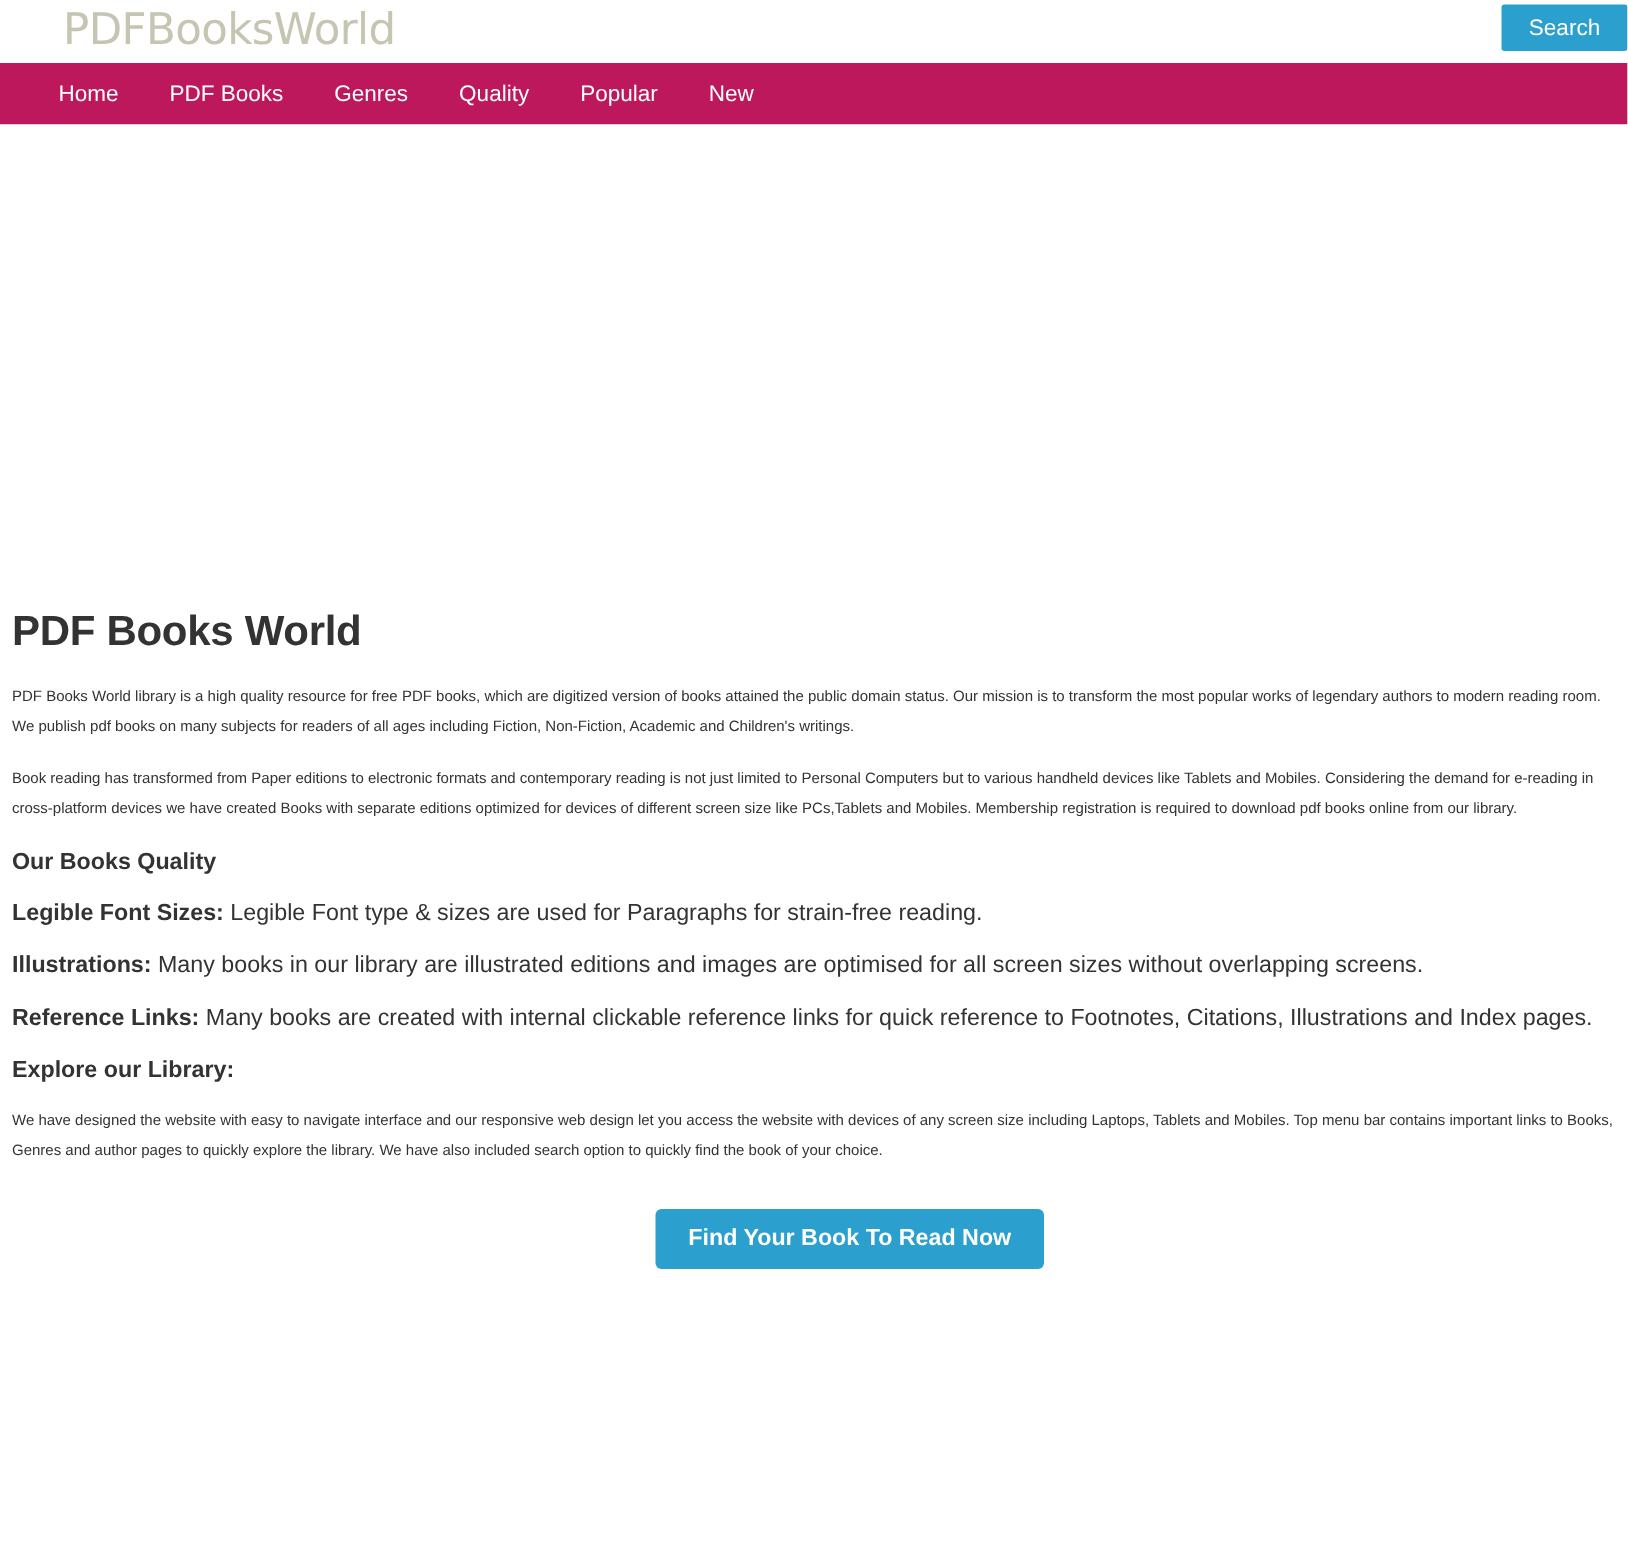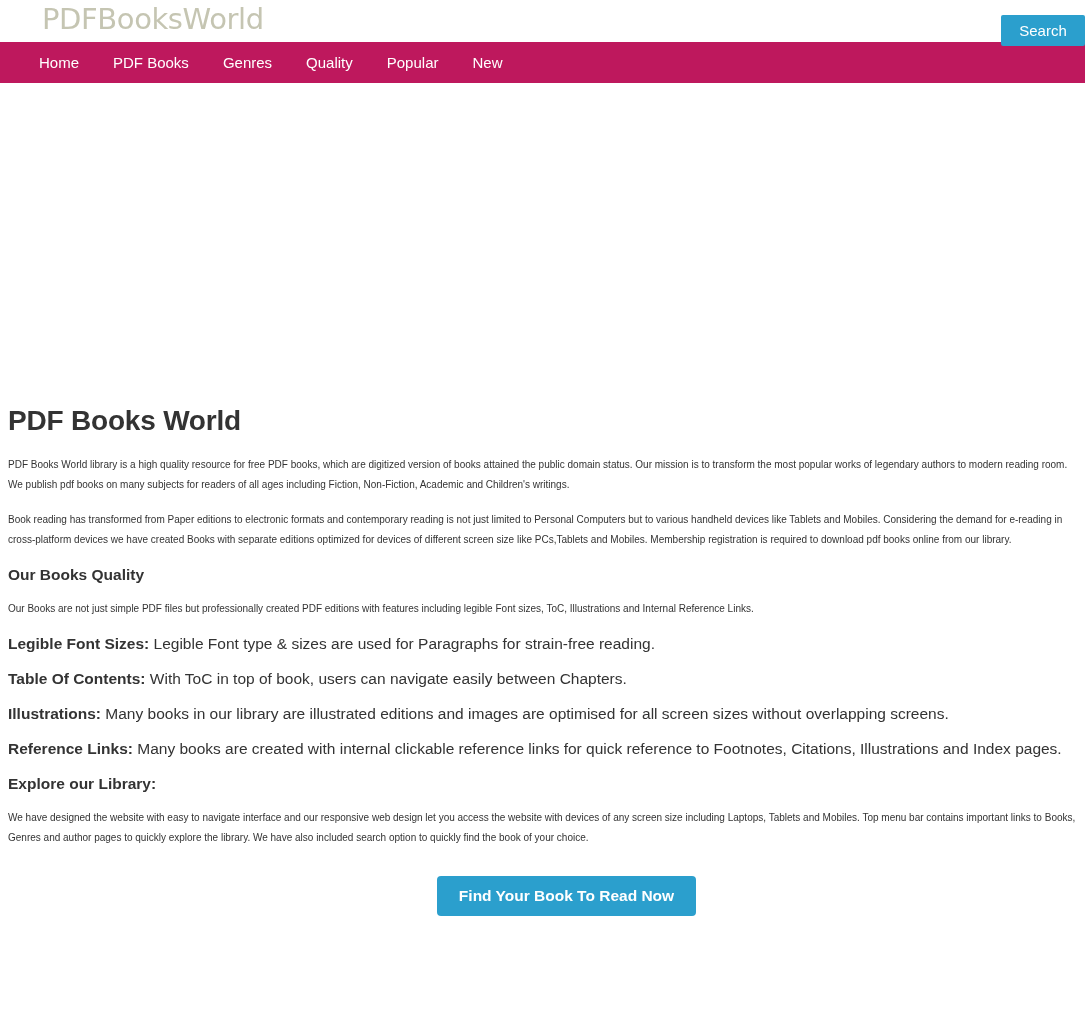--- a/index.html
+++ b/index.html
@@ -32,21 +32,21 @@
     color: #c8c8b4;
     font-family: "DejaVu Sans", sans-serif;
     font-weight: 400;
     white-space: nowrap;
     margin-left: 36px;
   }
   .brand .b-dark { color: #c5c5b2; }
   .search-button {
     position: absolute;
     right: 0px;
-    top: 15px;
+    top: 3px;
     width: 84px;
     height: 31px;
     background: #2b9fcd;
     border: none;
     color: #ffffff;
     font-size: 15px;
     font-family: "Liberation Sans", sans-serif;
     cursor: pointer;
     border-radius: 2px;
     line-height: 31px;
@@ -155,24 +155,22 @@
 
   <div class="hero-blank"></div>
 
   <div class="content">
     <h1 class="page-title">PDF Books World</h1>
 
     <p class="para">PDF Books World library is a high quality resource for free PDF books, which are digitized version of books attained the public domain status. Our mission is to transform the most popular works of legendary authors to modern reading room. We publish pdf books on many subjects for readers of all ages including Fiction, Non-Fiction, Academic and Children's writings.</p>
     <p class="para">Book reading has transformed from Paper editions to electronic formats and contemporary reading is not just limited to Personal Computers but to various handheld devices like Tablets and Mobiles. Considering the demand for e-reading in cross-platform devices we have created Books with separate editions optimized for devices of different screen size like PCs,Tablets and Mobiles. Membership registration is required to download pdf books online from our library.</p>
 
     <h3 class="subhead">Our Books Quality</h3>
-    <p class="para">Our Books are not just simple PDF files but professionally created PDF editions with features including legible Font sizes, ToC, Illustrations and Internal Reference Links.</p>
 
     <p class="feature"><b>Legible Font Sizes:</b><span> Legible Font type &amp; sizes are used for Paragraphs for strain-free reading.</span></p>
-    <p class="feature"><b>Table Of Contents:</b><span> With ToC in top of book, users can navigate easily between Chapters.</span></p>
     <p class="feature"><b>Illustrations:</b><span> Many books in our library are illustrated editions and images are optimised for all screen sizes without overlapping screens.</span></p>
     <p class="feature"><b>Reference Links:</b><span>  Many books are created with internal clickable reference links for quick reference to  Footnotes, Citations, Illustrations and Index pages.</span></p>
 
     <h3 class="subhead">Explore our Library:</h3>
     <p class="para">We have designed the website with easy to navigate interface  and our responsive web design let you access the website with devices of any screen size including Laptops, Tablets and Mobiles. Top menu bar contains important links to Books, Genres and author pages to quickly explore the library. We have also included search option to quickly find the book of your choice.</p>
 
     <div class="cta-wrap">
       <button class="cta-button">Find Your Book To Read Now</button>
     </div>
   </div>

